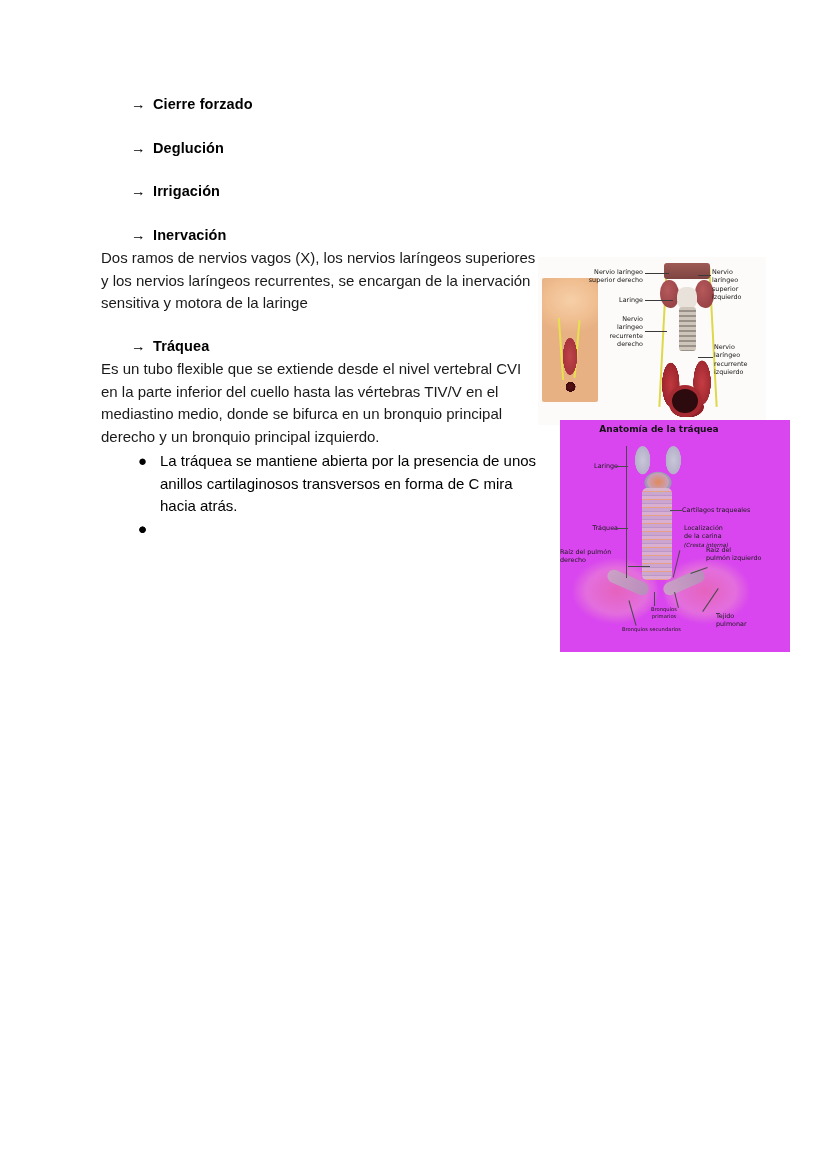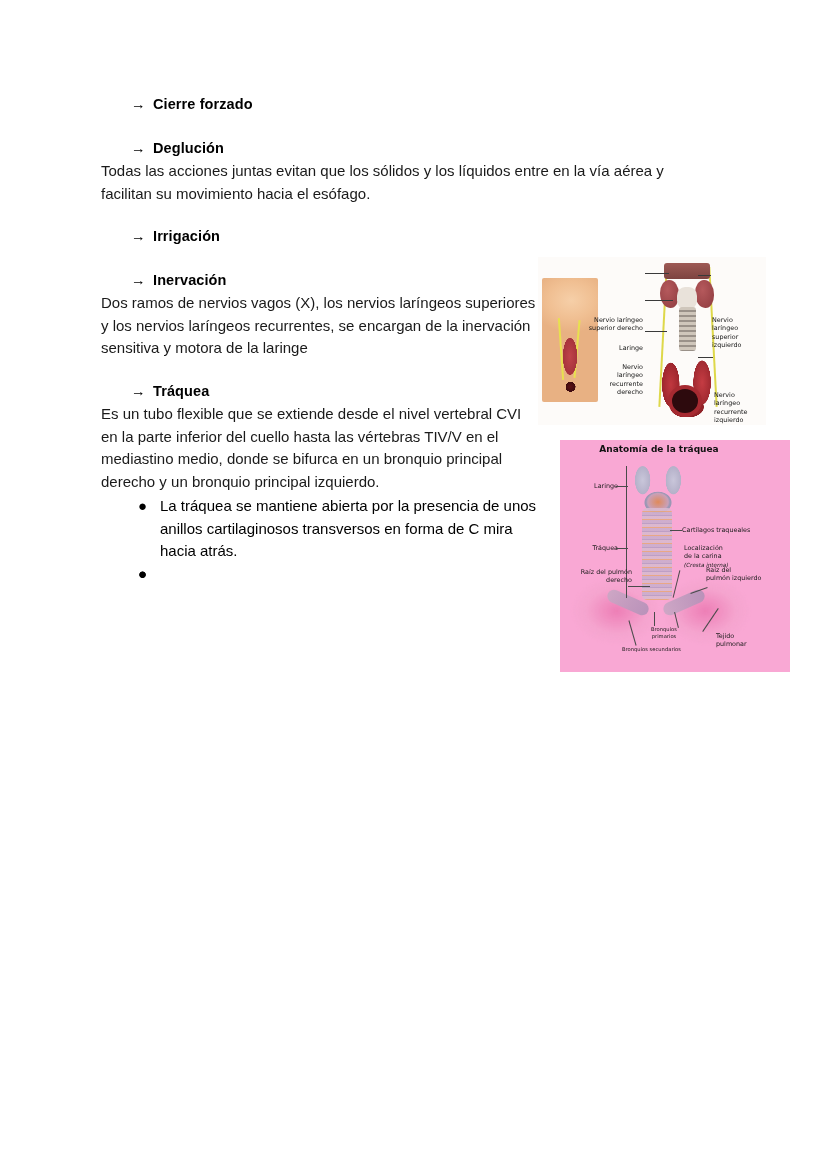--- a/index.html
+++ b/index.html
@@ -97,21 +97,20 @@
     inset: 0;
     background: #fdfbf9;
   }
   .nv-label {
     position: absolute;
     font-family: "DejaVu Sans", sans-serif;
     font-size: 6.4px;
     line-height: 1.32;
     color: #151515;
     white-space: pre-line;
-    margin-top: 48px;
   }
   .nv-lead {
     position: absolute;
     background: #3a3a3a;
     height: 1px;
   }
   
   .neck {
     position: absolute;
     left: 4px;
@@ -208,24 +207,24 @@
     width: 1.6px; height: 140px;
     background: #ded84a;
   }
   .diss .nerve1 { left: 12px; transform: rotate(3deg); }
   .diss .nerve2 { left: 62px; transform: rotate(-3deg); }
 
   
   .fig-trachea {
     position: absolute;
     left: 560px;
-    top: 440px;
+    top: 420px;
     width: 230px;
     height: 232px;
-    background: #f9a8d4;
+    background: #d946ef;
     overflow: hidden;
   }
   .tr-title {
     position: absolute;
     left: 0;
     top: 4px;
     width: 198px;
     text-align: center;
     font-family: "DejaVu Sans", sans-serif;
     font-size: 9px;
@@ -326,21 +325,20 @@
       </div>
     </div>
 
     <div class="gap-lg"></div>
 
     <div class="section">
       <div class="heading">
         <span class="arrow">→</span>
         <span class="htext">Deglución</span>
       </div>
-      <p class="para wide">Todas las acciones juntas evitan que los sólidos y los líquidos entre en la vía aérea y facilitan su movimiento hacia el esófago.</p>
     </div>
 
     <div class="gap-lg"></div>
 
     <div class="section">
       <div class="heading">
         <span class="arrow">→</span>
         <span class="htext">Irrigación</span>
       </div>
     </div>
@@ -445,21 +443,21 @@
     <div class="tr-line" style="left:56px; top:108px; width:12px;"></div>
 
     <div class="tr-label" style="left:122px; top:86px; width:100px;">Cartílagos traqueales</div>
     <div class="tr-line" style="left:110px; top:90px; width:12px;"></div>
 
     <div class="tr-label" style="left:124px; top:104px; width:70px;">Localización
 de la carina</div>
     <div class="tr-label it" style="left:124px; top:122px; width:72px;">(Cresta interna)</div>
     <div class="tr-vline" style="left:116px; top:130px; height:28px; transform:rotate(14deg);"></div>
 
-    <div class="tr-label" style="left:0px; top:128px; width:72px; text-align:right;">Raíz del pulmón
+    <div class="tr-label" style="left:0px; top:128px; width:72px; ">Raíz del pulmón
 derecho</div>
     <div class="tr-line" style="left:68px; top:146px; width:22px;"></div>
 
     <div class="tr-label" style="left:146px; top:126px; width:80px;">Raíz del
 pulmón izquierdo</div>
     <div class="tr-line" style="left:130px; top:150px; width:18px; transform:rotate(-20deg);"></div>
 
     <div class="tr-label sm" style="left:82px; top:186px; width:44px; text-align:center;">Bronquios
 primarios</div>
     <div class="tr-vline" style="left:94px; top:172px; height:14px;"></div>

